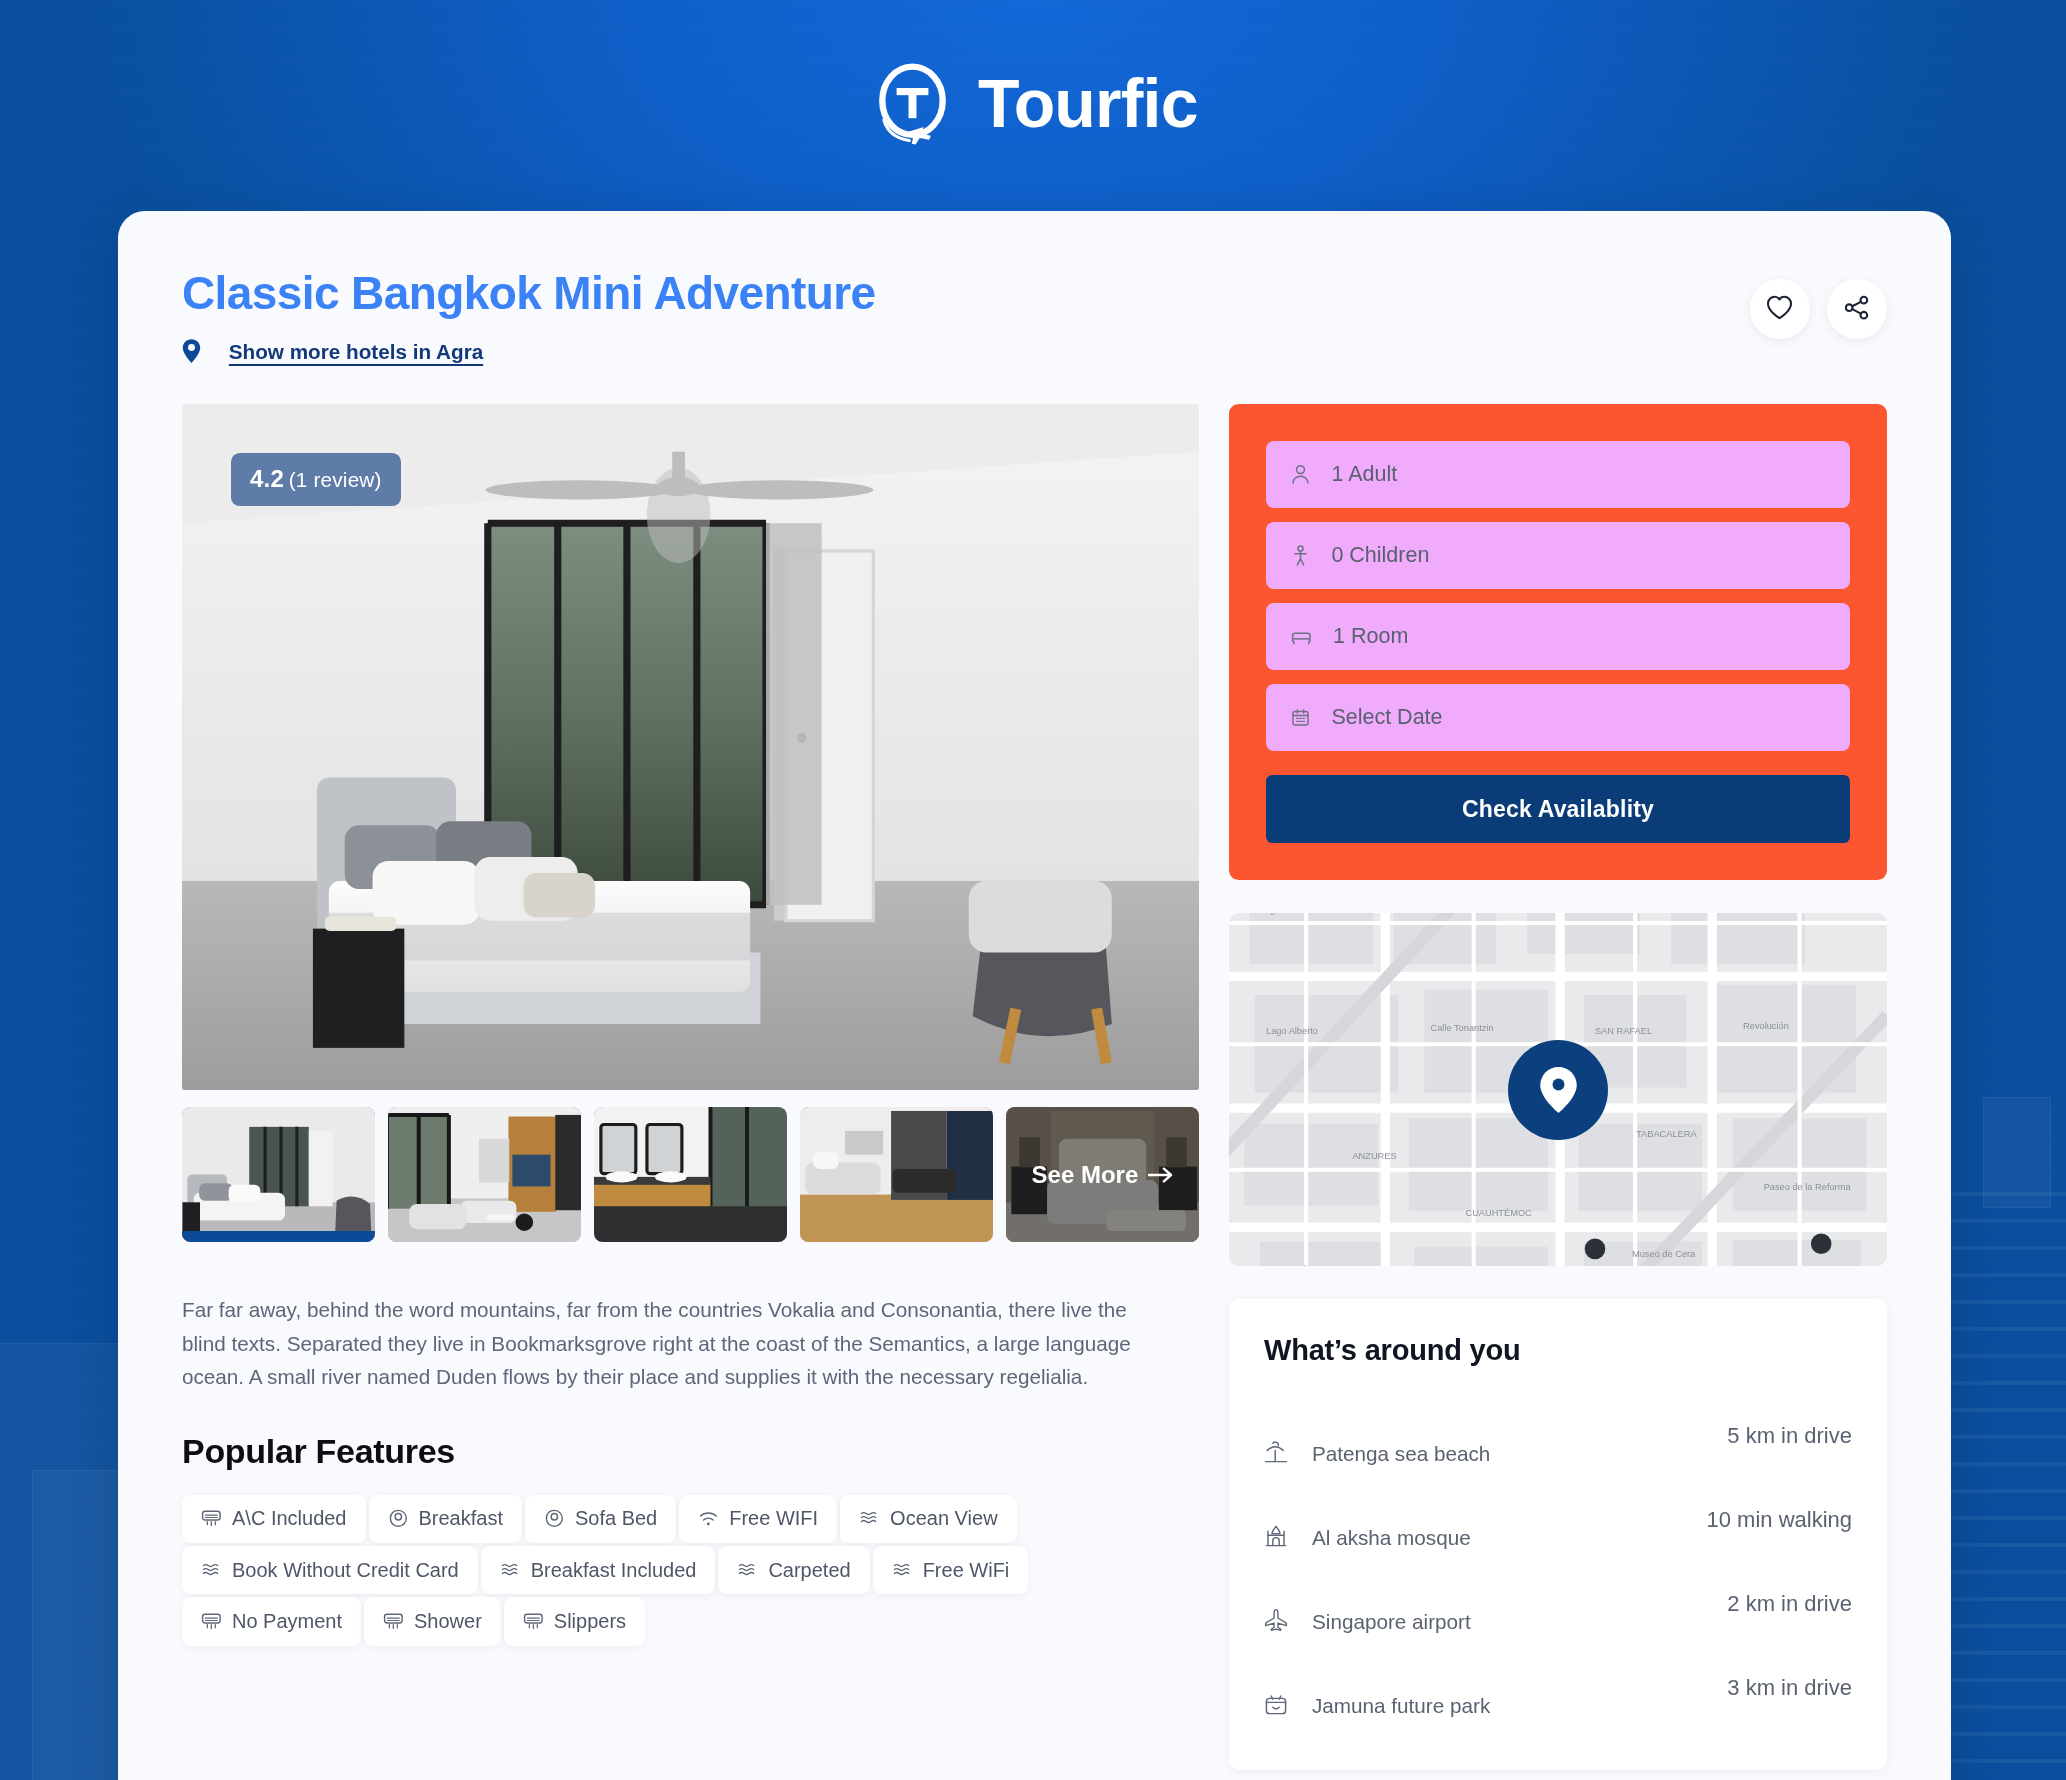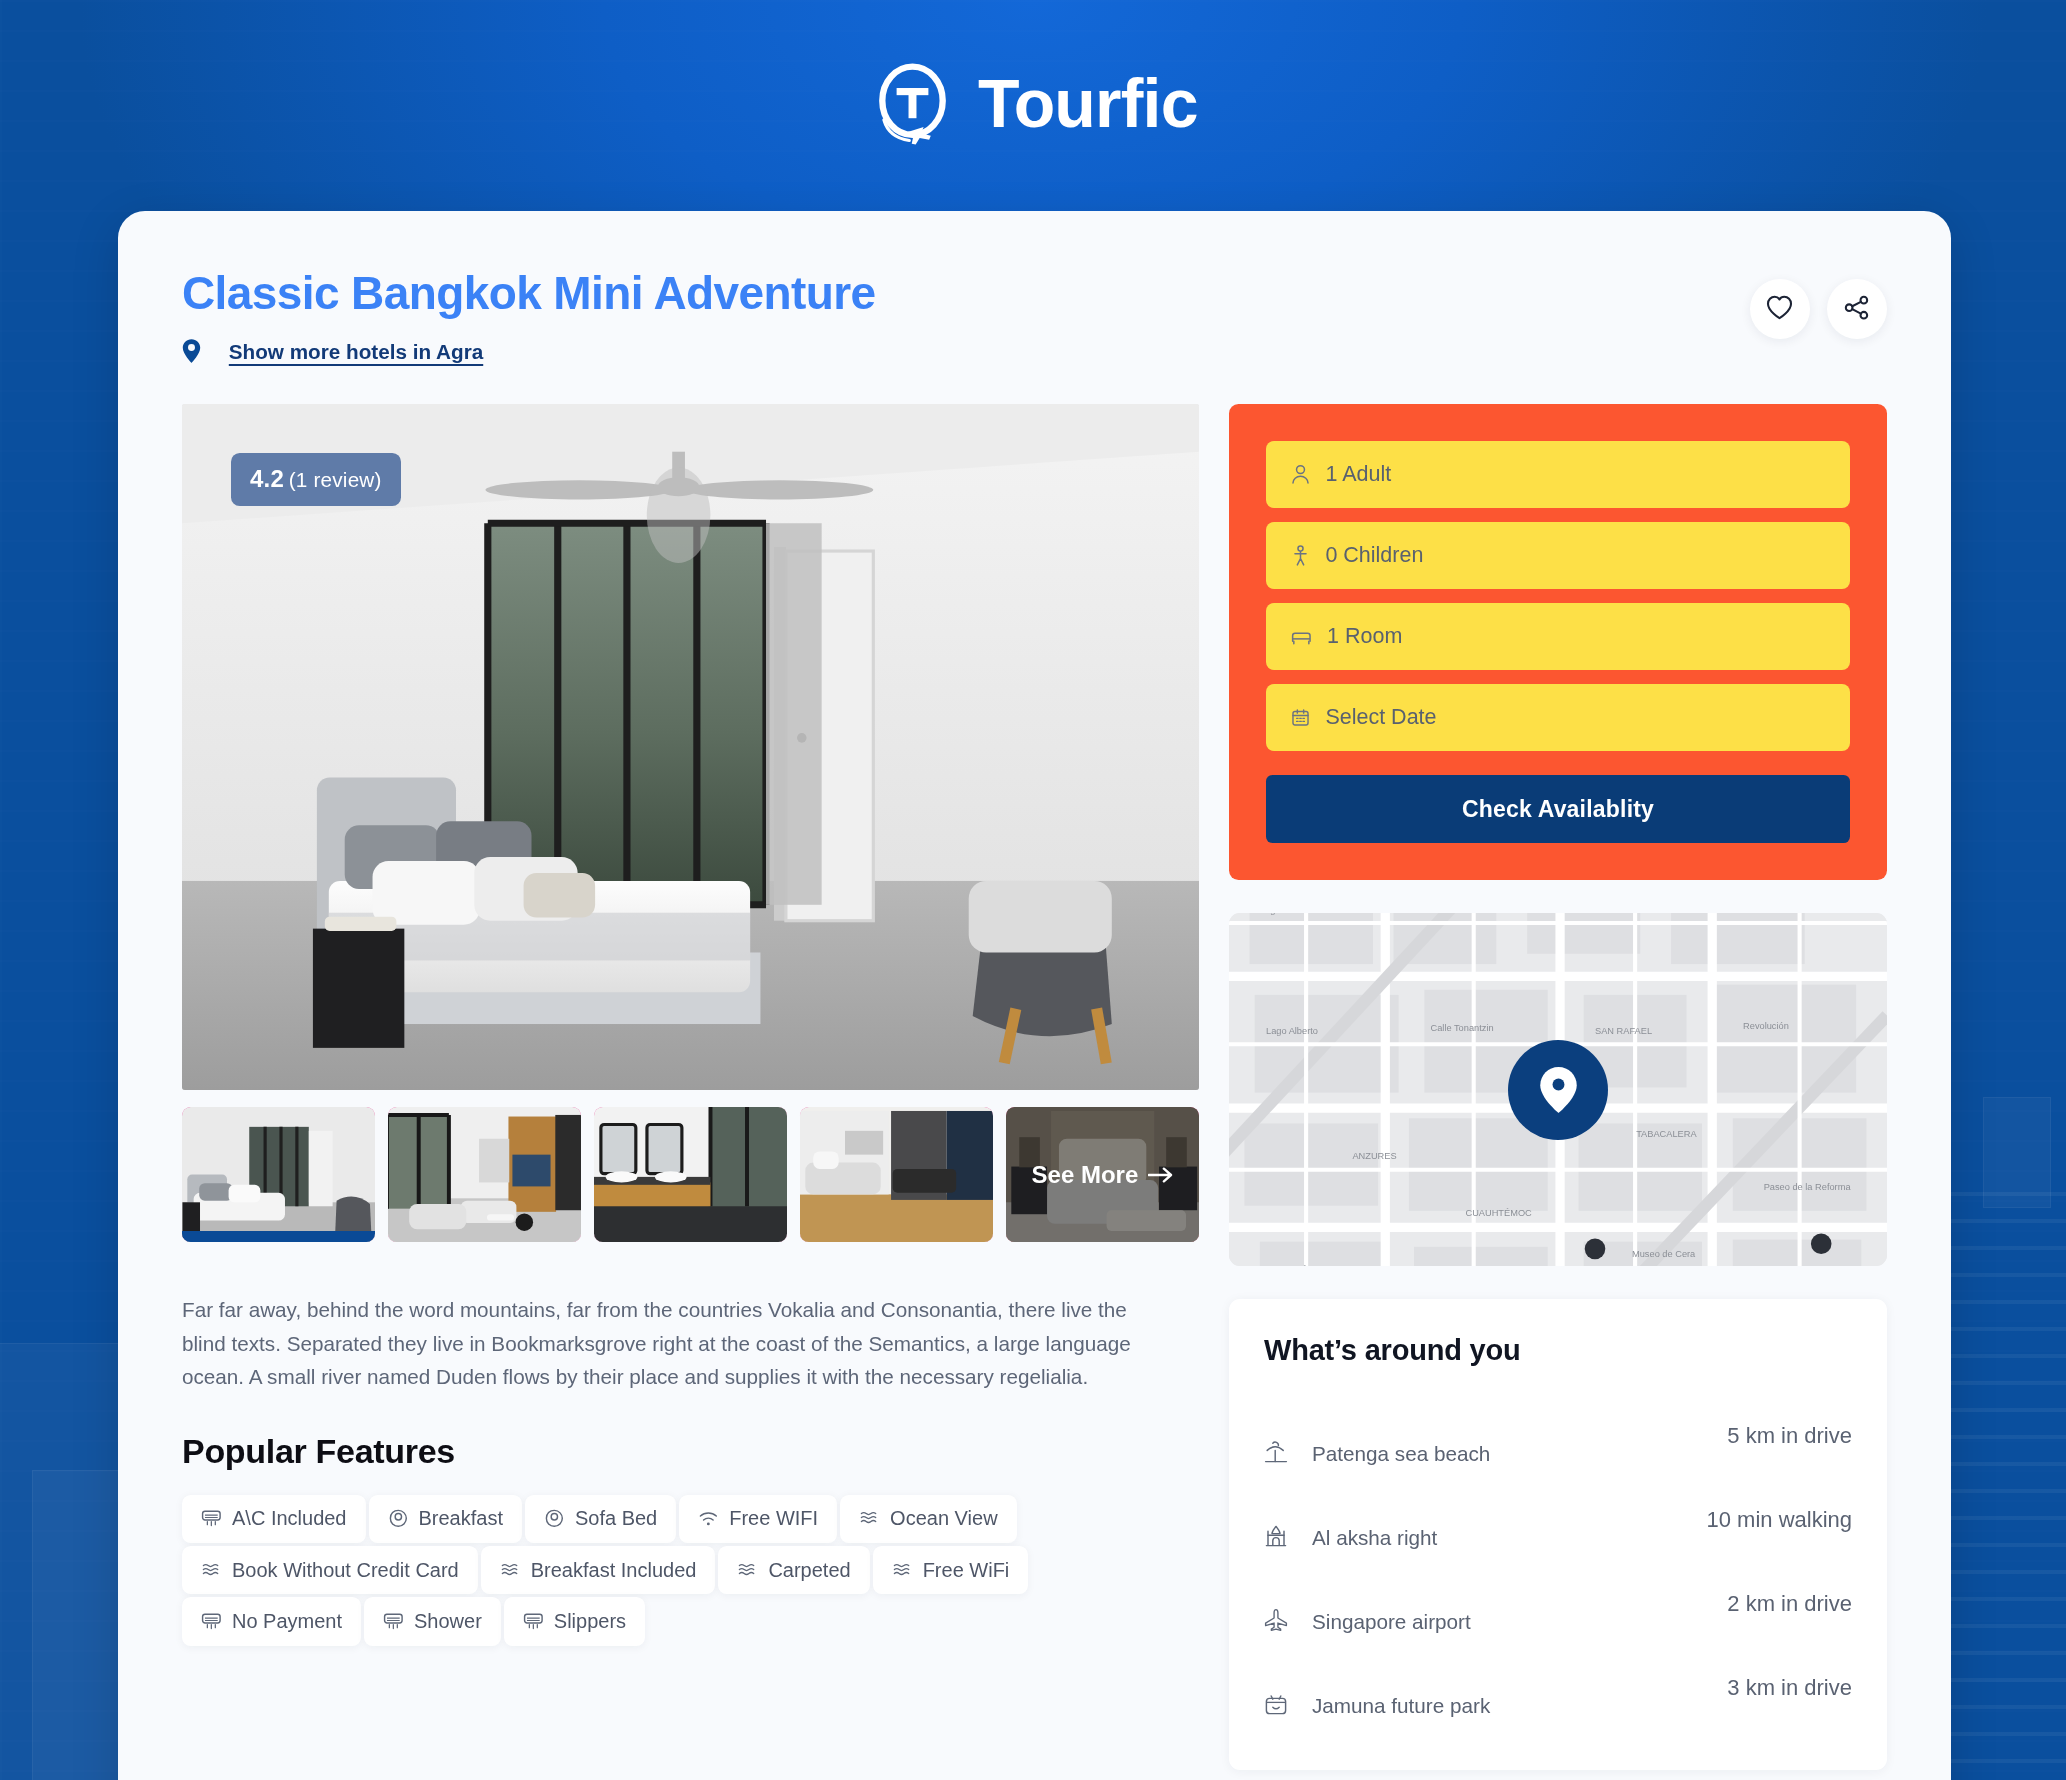--- a/index.html
+++ b/index.html
@@ -228,26 +228,26 @@
   }
   .feature svg { flex: 0 0 auto; display: block; }
 
   
   .booking {
     background: #fc5630;
     border-radius: 9.5px;
     padding: 37px 37px;
   }
   .bk-field {
-    background: #fde047;
+    background: #f0abfc;
     border-radius: 8px;
     height: 67px;
     display: flex;
     align-items: center;
-    gap: 15px;
+    gap: 21px;
     padding: 0 25.4px;
     margin-bottom: 14.3px;
     font-size: 21.5px;
     color: #59616f;
     cursor: pointer;
   }
   .bk-field svg { flex: 0 0 auto; display: block; }
   .bk-btn {
     width: 100%;
     height: 68px;
@@ -847,21 +847,21 @@
           </div>
 
           <div class="around-row">
             <div class="around-left">
               <span><svg width="24" height="24" viewBox="0 0 30 30" fill="none">
                     <path d="M15 3c3 4 5 6 5 9H10c0-3 2-5 5-9z" stroke="#5e6778" stroke-width="1.8" stroke-linejoin="round"></path>
                     <path d="M5 27V14h20v13" stroke="#5e6778" stroke-width="1.8" stroke-linejoin="round"></path>
                     <path d="M3 27h24M11 27v-6a4 4 0 0 1 8 0v6" stroke="#5e6778" stroke-width="1.8" stroke-linecap="round"></path>
                     <path d="M5 14V9M25 14V9" stroke="#5e6778" stroke-width="1.8" stroke-linecap="round"></path>
                   </svg></span>
-              <span class="around-name">Al aksha right</span>
+              <span class="around-name">Al aksha mosque</span>
             </div>
             <span class="around-dist">10 min walking</span>
           </div>
 
           <div class="around-row">
             <div class="around-left">
               <span><svg width="24" height="24" viewBox="0 0 30 30" fill="none">
                     <path d="M15 2c1.6 0 2.4 1.6 2.4 4v6.5L28 19v3l-10.6-3.2V24l3.4 2.4V28L15 26.3 9.2 28v-1.6L12.6 24v-5.2L2 22v-3l10.6-6.5V6c0-2.4.8-4 2.4-4z" stroke="#5e6778" stroke-width="1.7" stroke-linejoin="round"></path>
                   </svg></span>
               <span class="around-name">Singapore airport</span>

